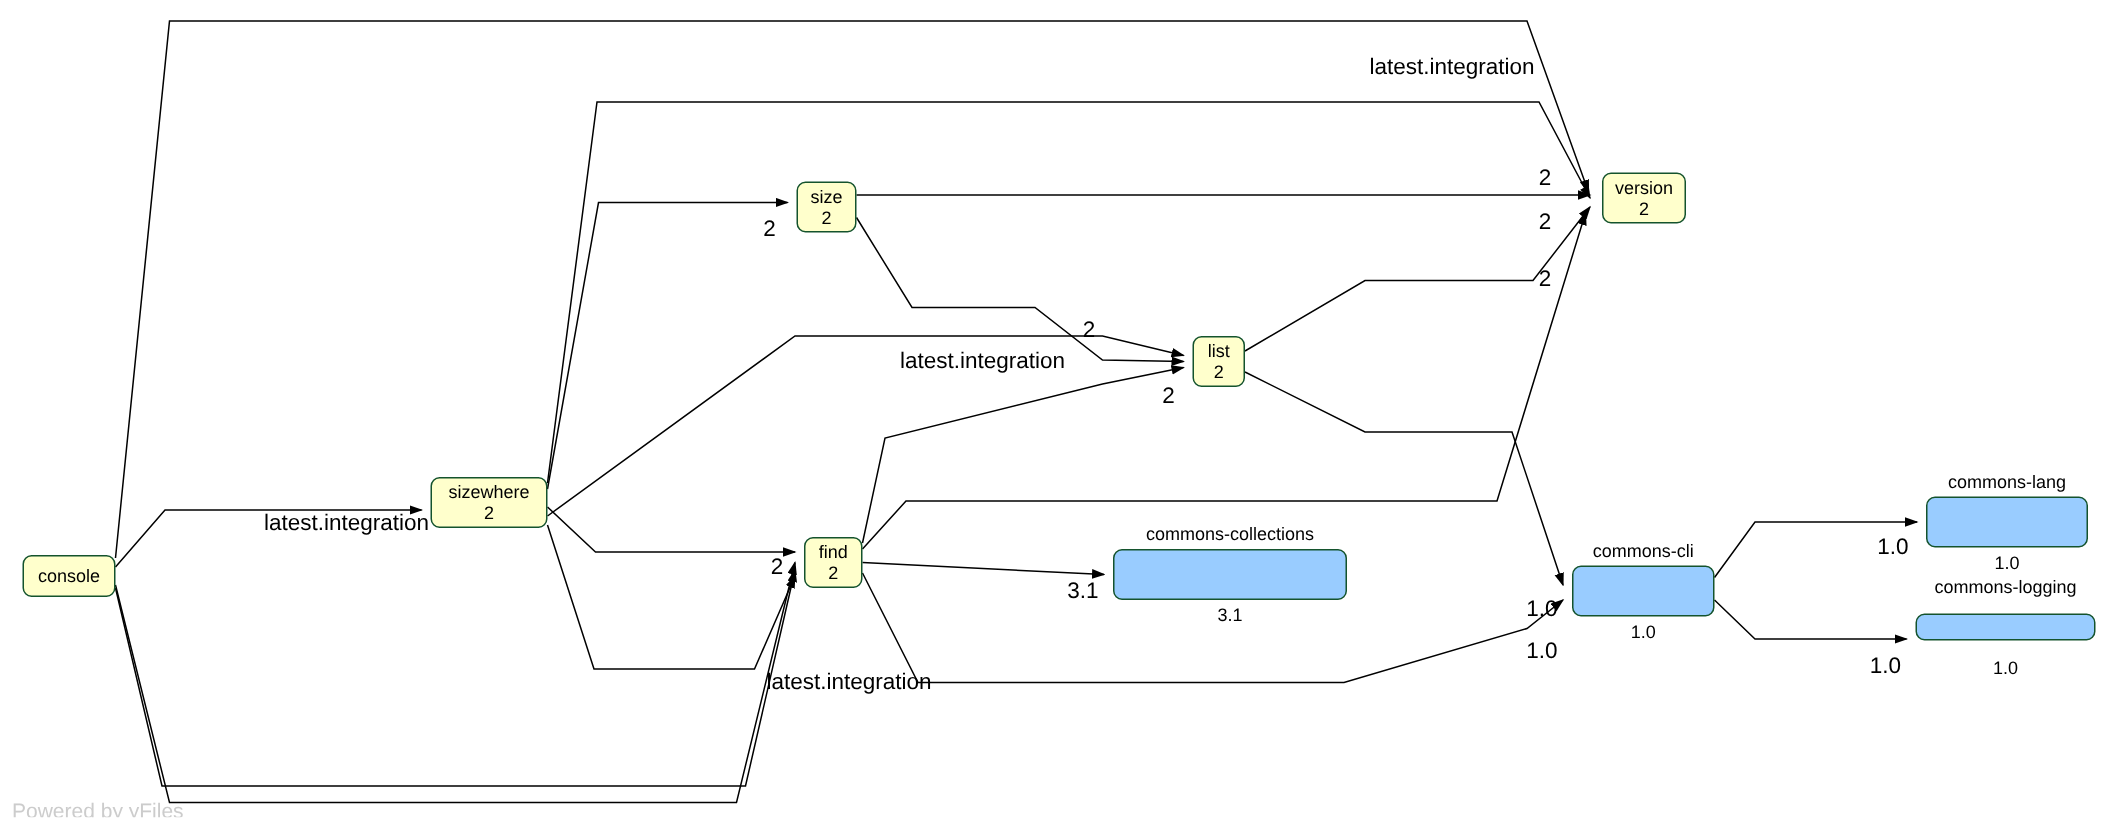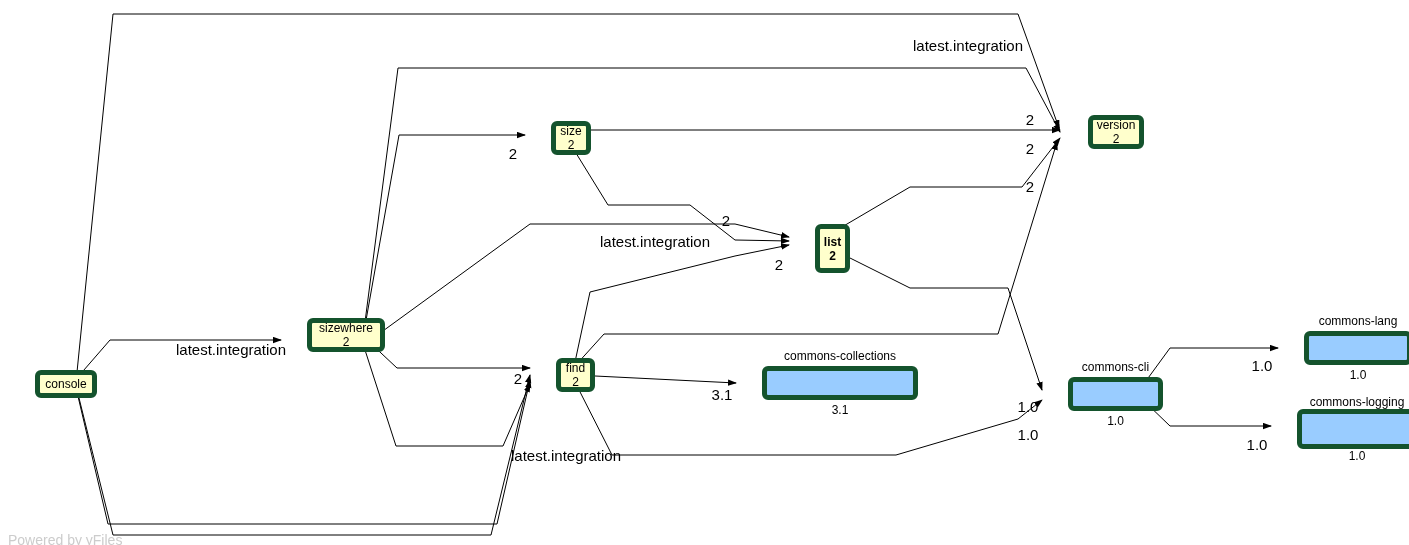--- a/index.html
+++ b/index.html
@@ -1,21 +1,21 @@
 <!DOCTYPE html>
 <html><head>
 <meta charset="utf-8">
 <style>
   html,body{margin:0;padding:0;background:#ffffff;}
   body{font-family:"Liberation Sans",sans-serif;}
   #canvas{position:relative;width:1409px;height:545px;overflow:hidden;background:#ffffff;}
   #edges{position:absolute;left:0;top:0;width:1409px;height:545px;}
-  .node{position:absolute;box-sizing:border-box;border:5px solid #14532d;border-radius:6px;
+  .node{position:absolute;box-sizing:border-box;border:1px solid #14532d;border-radius:6px;
         display:flex;flex-direction:column;align-items:center;justify-content:center;
-        font-size:12px;line-height:14px;color:#000000;text-align:center;white-space:nowrap;margin-left:20px;}
+        font-size:12px;line-height:14px;color:#000000;text-align:center;white-space:nowrap;}
   .node.yellow{background:#ffffcc;}
   .node.blue{background:#99ccff;gap:40px;}
   .node .nm{display:block;}
   .node .ver{display:block;}
   .elabel{position:absolute;font-size:15px;color:#000000;white-space:nowrap;
           transform:translate(-50%,-50%);}
   .watermark{position:absolute;left:8px;top:532px;font-size:14px;color:#cccccc;}
 </style>
 </head>
 <body>
@@ -55,21 +55,21 @@
         <span class="nm">console</span>
       </div>
       <div class="node yellow" style="left: 287px; top: 318px; width: 78px; height: 34px;">
         <span class="nm">sizewhere</span>
         <span class="ver">2</span>
       </div>
       <div class="node yellow" style="left: 531px; top: 121px; width: 40px; height: 34px;">
         <span class="nm">size</span>
         <span class="ver">2</span>
       </div>
-      <div class="node yellow" style="left: 795px; top: 224px; width: 35px; height: 49px; font-weight: bold;">
+      <div class="node yellow" style="left: 795px; top: 224px; width: 35px; height: 34px;">
         <span class="nm">list</span>
         <span class="ver">2</span>
       </div>
       <div class="node yellow" style="left: 536px; top: 358px; width: 39px; height: 34px;">
         <span class="nm">find</span>
         <span class="ver">2</span>
       </div>
       <div class="node yellow" style="left: 1068px; top: 115px; width: 56px; height: 34px;">
         <span class="nm">version</span>
         <span class="ver">2</span>
@@ -79,21 +79,21 @@
         <span class="ver">3.1</span>
       </div>
       <div class="node blue" style="left: 1048px; top: 377px; width: 95px; height: 34px;">
         <span class="nm">commons-cli</span>
         <span class="ver">1.0</span>
       </div>
       <div class="node blue" style="left: 1284px; top: 331px; width: 108px; height: 34px;">
         <span class="nm">commons-lang</span>
         <span class="ver">1.0</span>
       </div>
-      <div class="node blue" style="left: 1277px; top: 409px; width: 120px; height: 40px;">
+      <div class="node blue" style="left: 1277px; top: 409px; width: 120px; height: 18px;">
         <span class="nm">commons-logging</span>
         <span class="ver">1.0</span>
       </div>
     </div>
   <div id="label-layer">
       <div class="elabel" style="left: 968px; top: 45px;">latest.integration</div>
       <div class="elabel" style="left: 231px; top: 349px;">latest.integration</div>
       <div class="elabel" style="left: 566px; top: 455px;">latest.integration</div>
       <div class="elabel" style="left: 513px; top: 153px;">2</div>
       <div class="elabel" style="left: 518px; top: 378px;">2</div>

